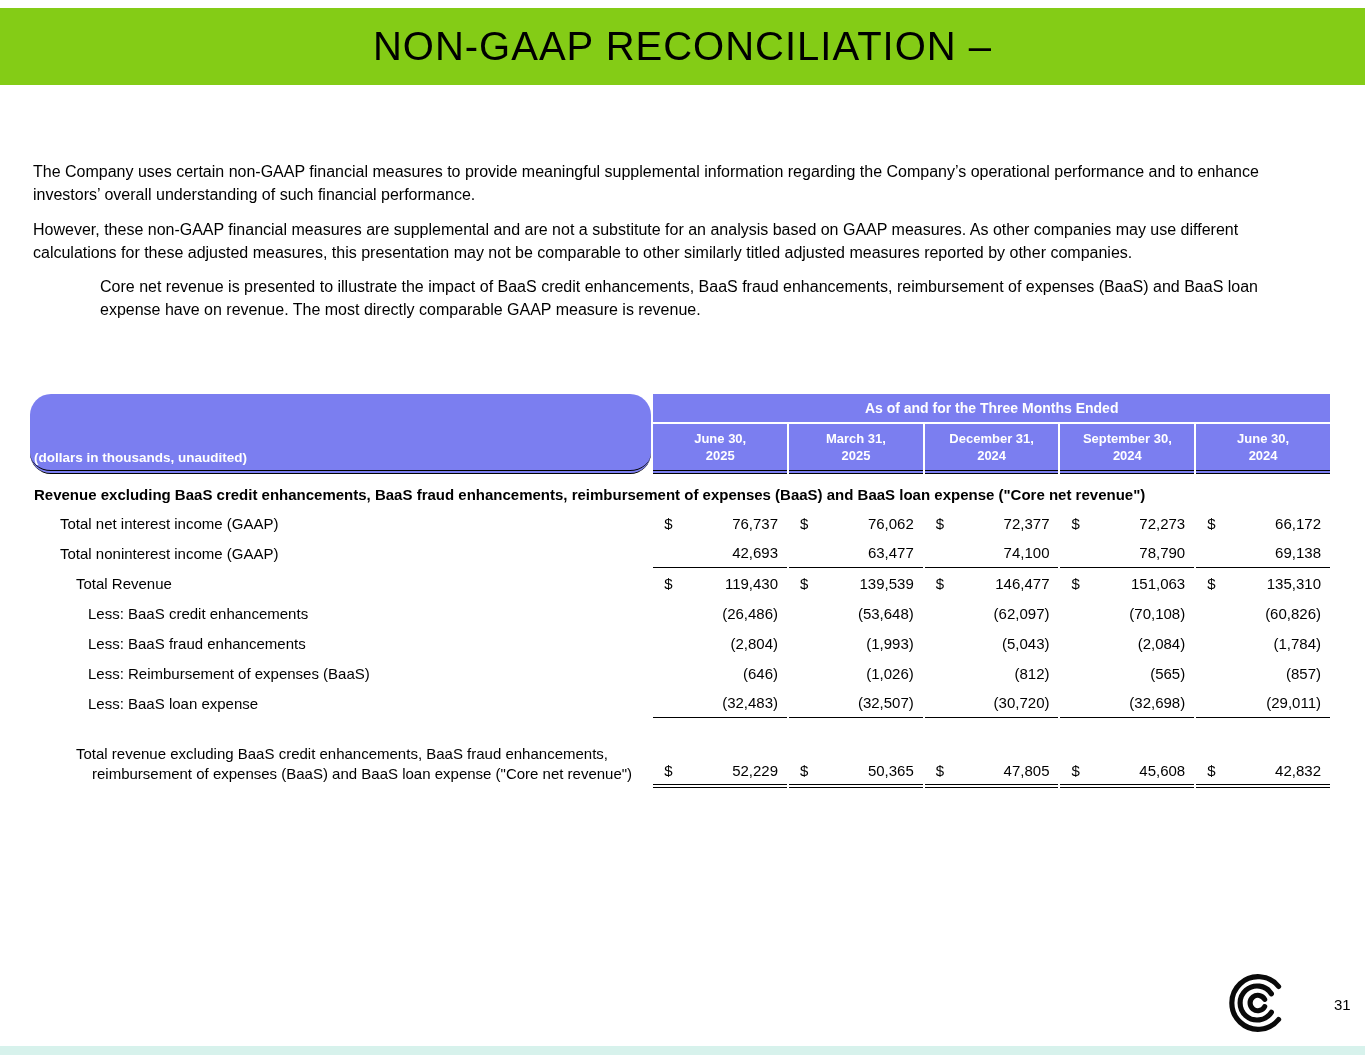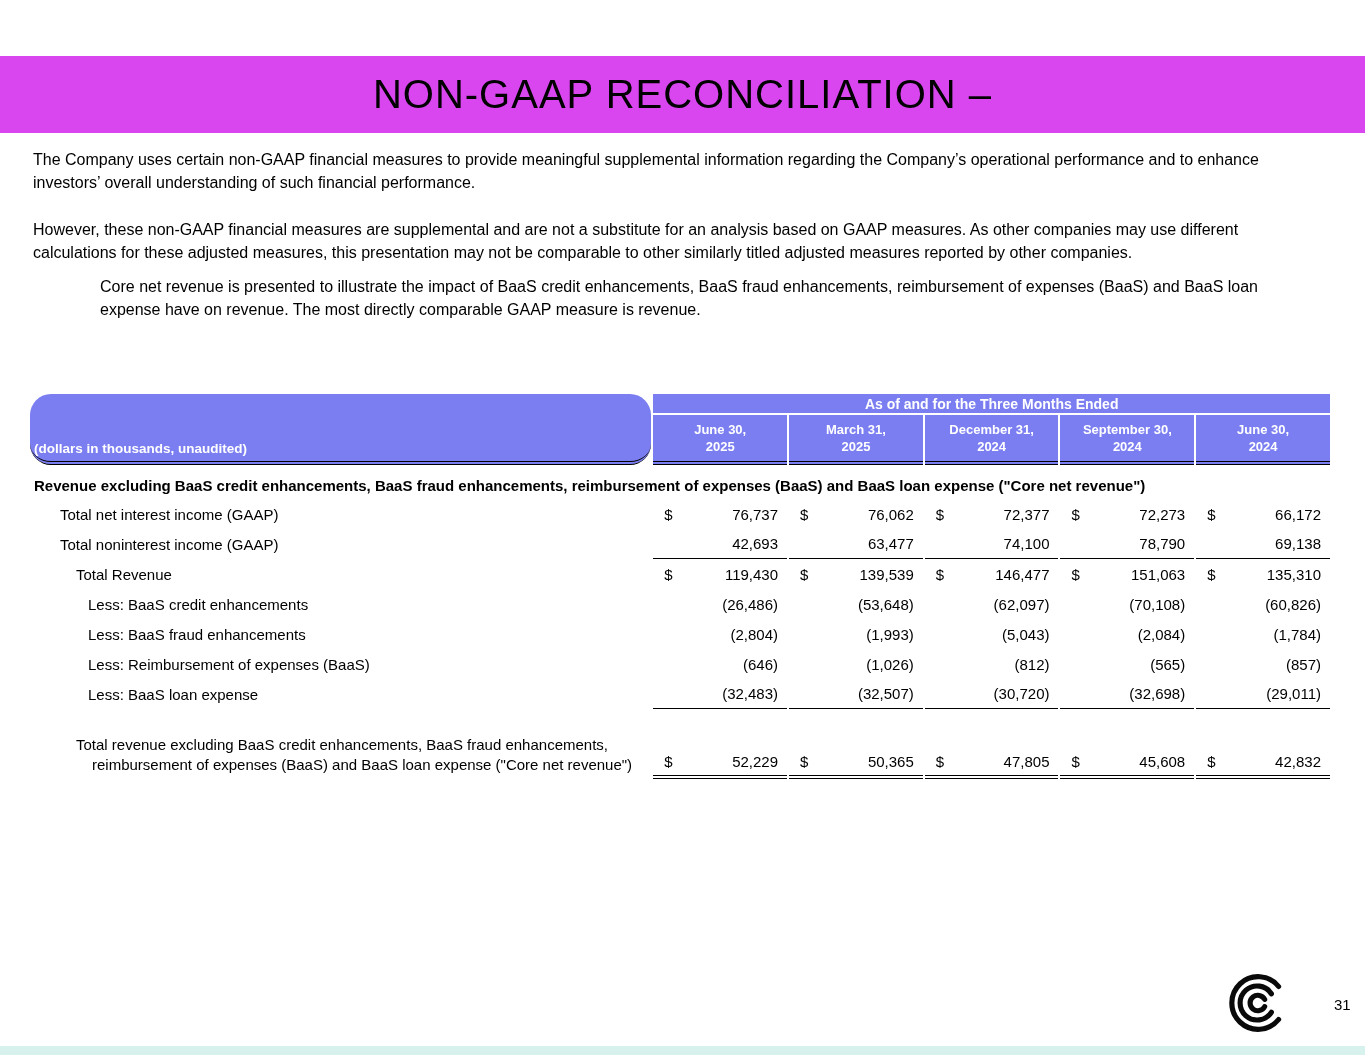--- a/index.html
+++ b/index.html
@@ -9,30 +9,30 @@
     position: relative;
     background: #ffffff;
     font-family: "Liberation Sans", sans-serif;
     color: #000;
     overflow: hidden;
   }
 
   
   .band {
     position: absolute; top: 8px; left: 0; width: 100%; height: 77px;
-    background: #d946ef;
-    display: flex; align-items: center; justify-content: center; margin-top: 48px;
+    background: #84cc16;
+    display: flex; align-items: center; justify-content: center;
   }
   .title-row { display: flex; align-items: baseline; gap: 12px; }
   .title-main { font-size: 40px; font-weight: 400; letter-spacing: 1px; }
   .title-sub  { font-size: 25px; font-weight: 400; }
 
   
   .para { position: absolute; font-size: 16px; line-height: 23px; }
-  #p1 { top: 132px; left: 33px;  width: 1280px; }
+  #p1 { top: 144px; left: 33px;  width: 1280px; }
   #p2 { top: 202px; left: 33px;  width: 1292px; }
   #p3 { top: 259px; left: 100px; width: 1215px; }
 
   
   .tablewrap { position: absolute; top: 394px; left: 28px; width: 1304px; }
   table {
     width: 100%;
     border-collapse: separate;
     border-spacing: 2px 0;
     table-layout: fixed;
@@ -41,21 +41,21 @@
   col.c-label { width: 618px; }
   col.c-val   { width: 133px; }
 
   thead th {
     background: #7b7ef0;
     color: #fff;
     font-weight: 700;
   }
   th.spanhdr {
     font-size: 14px;
-    height: 21px;
+    height: 30px;
     vertical-align: middle;
     text-align: center;
     border-bottom: 2px solid #ffffff;
   }
   th.lblhdr {
     text-align: left;
     vertical-align: bottom;
     padding: 0 0 5px 4px;
     font-size: 13.5px;
     border-bottom: 4px double #000;

